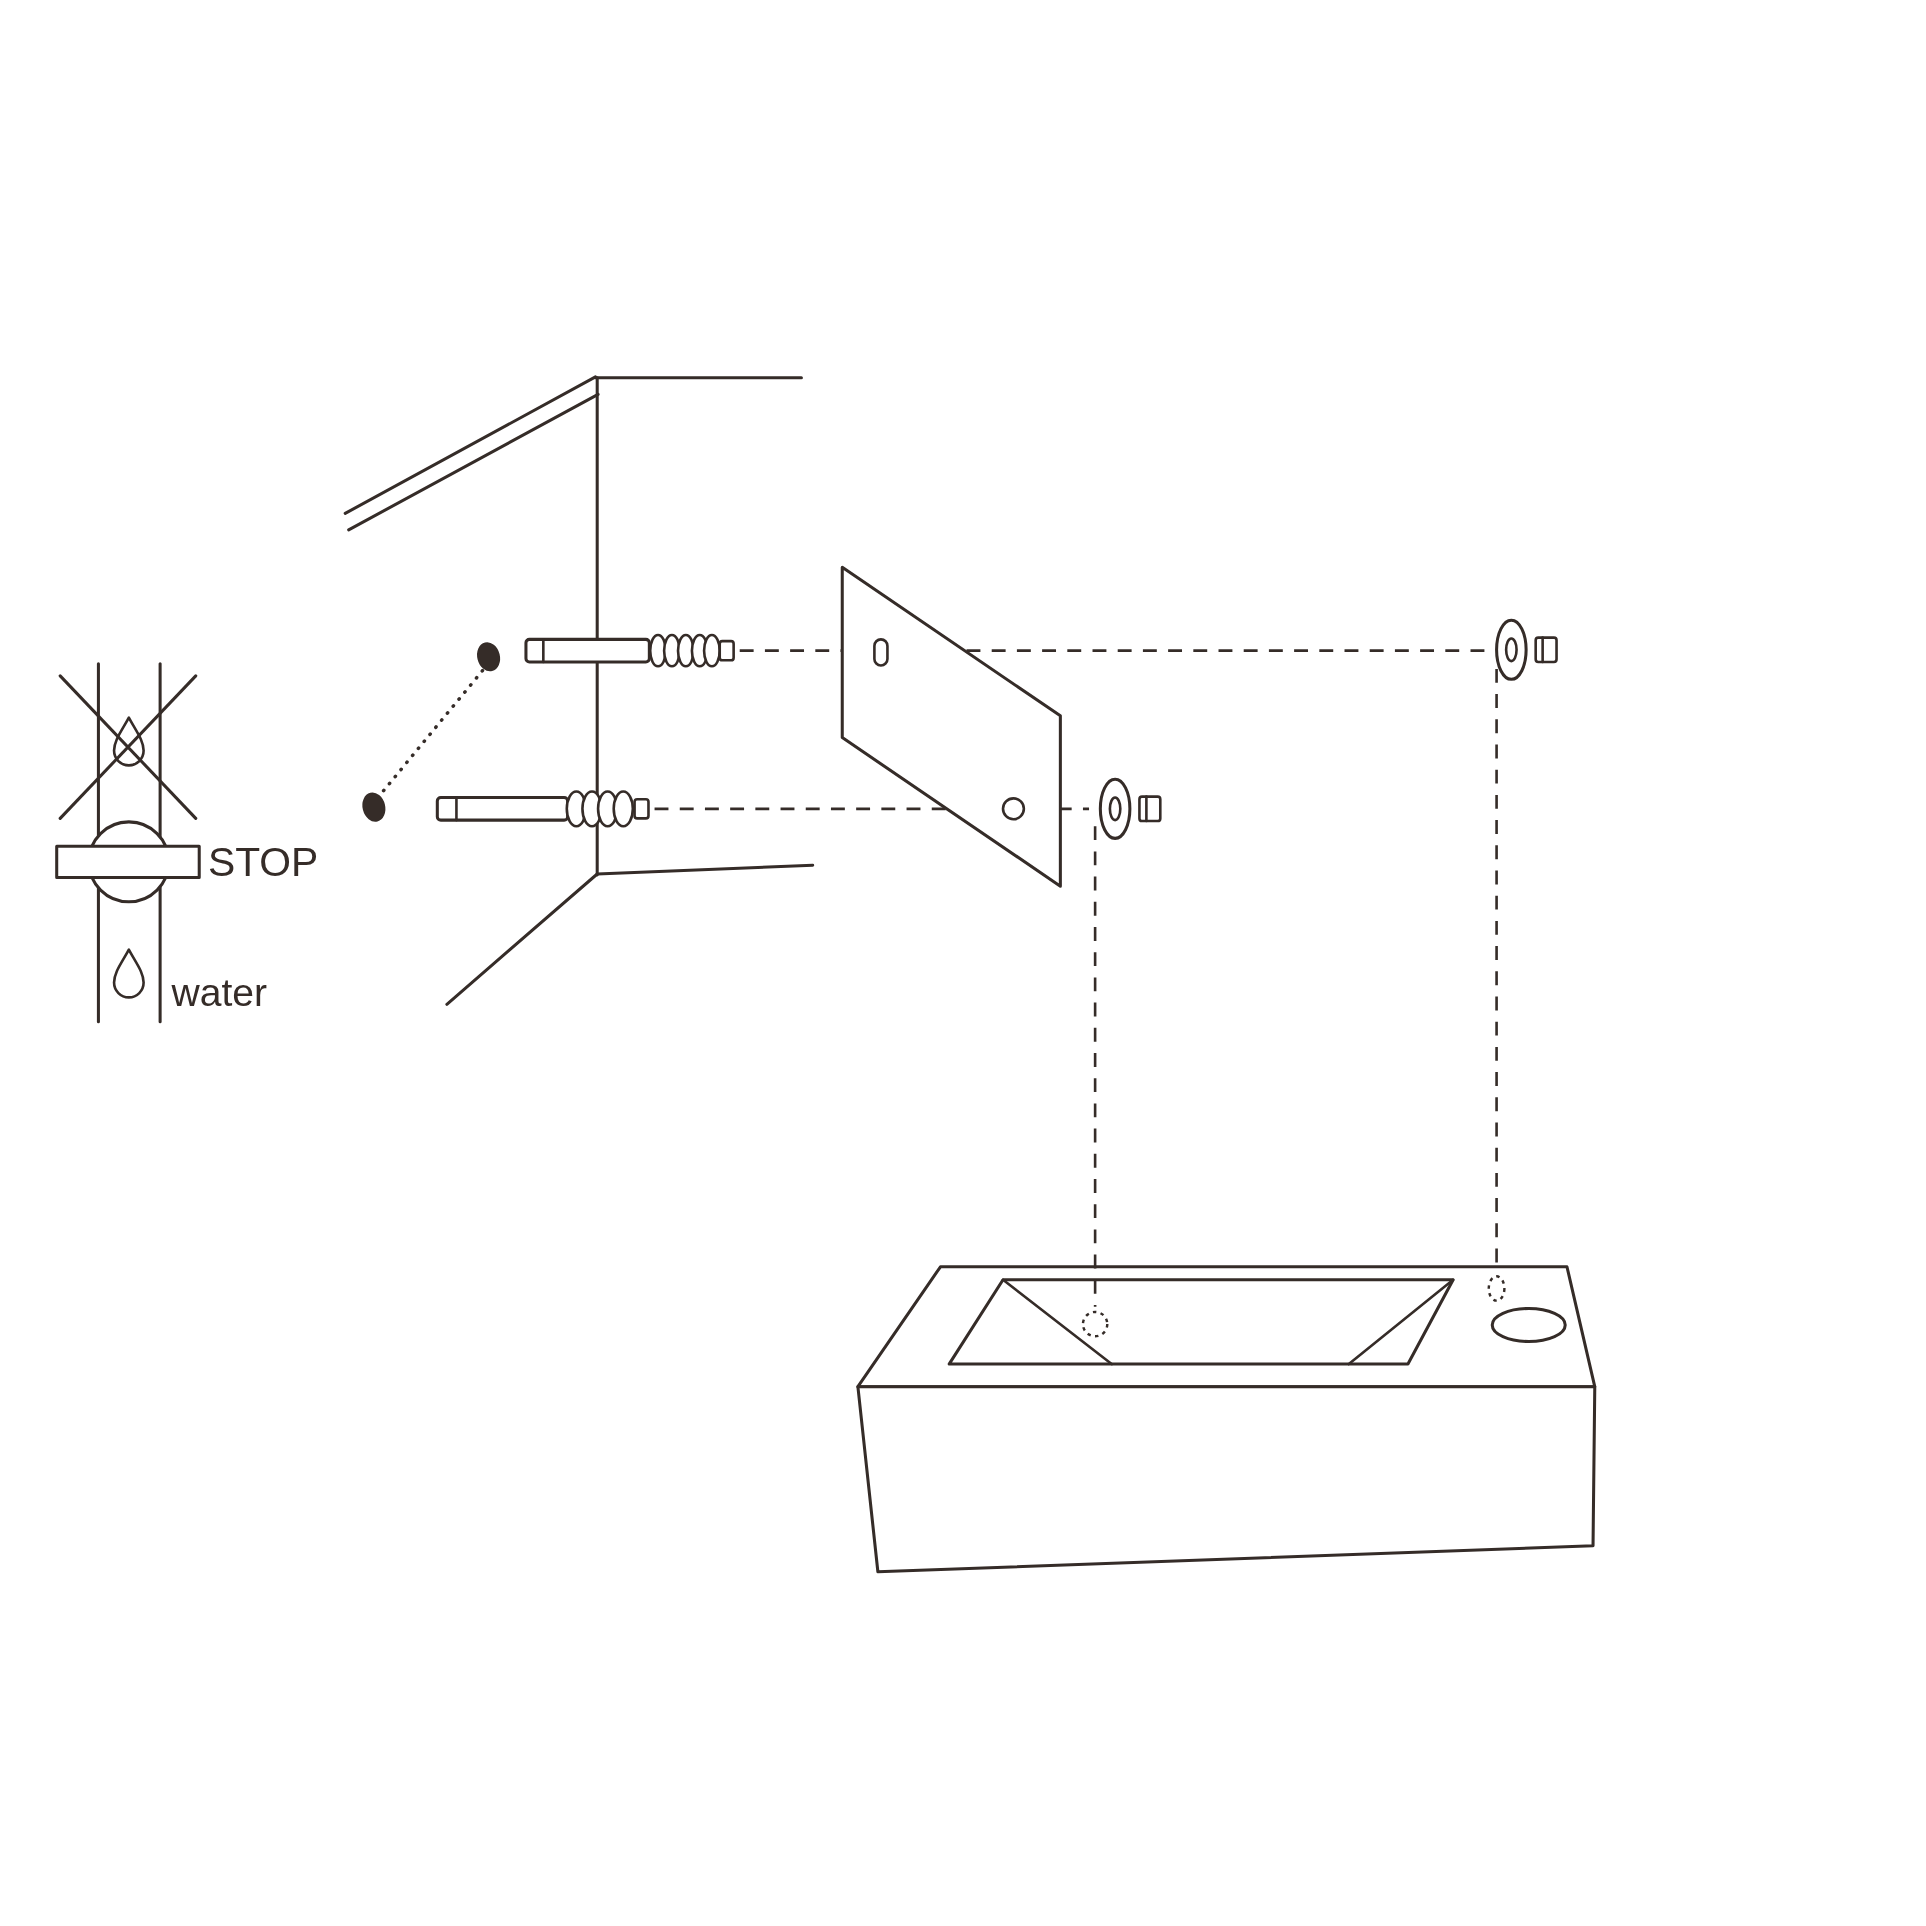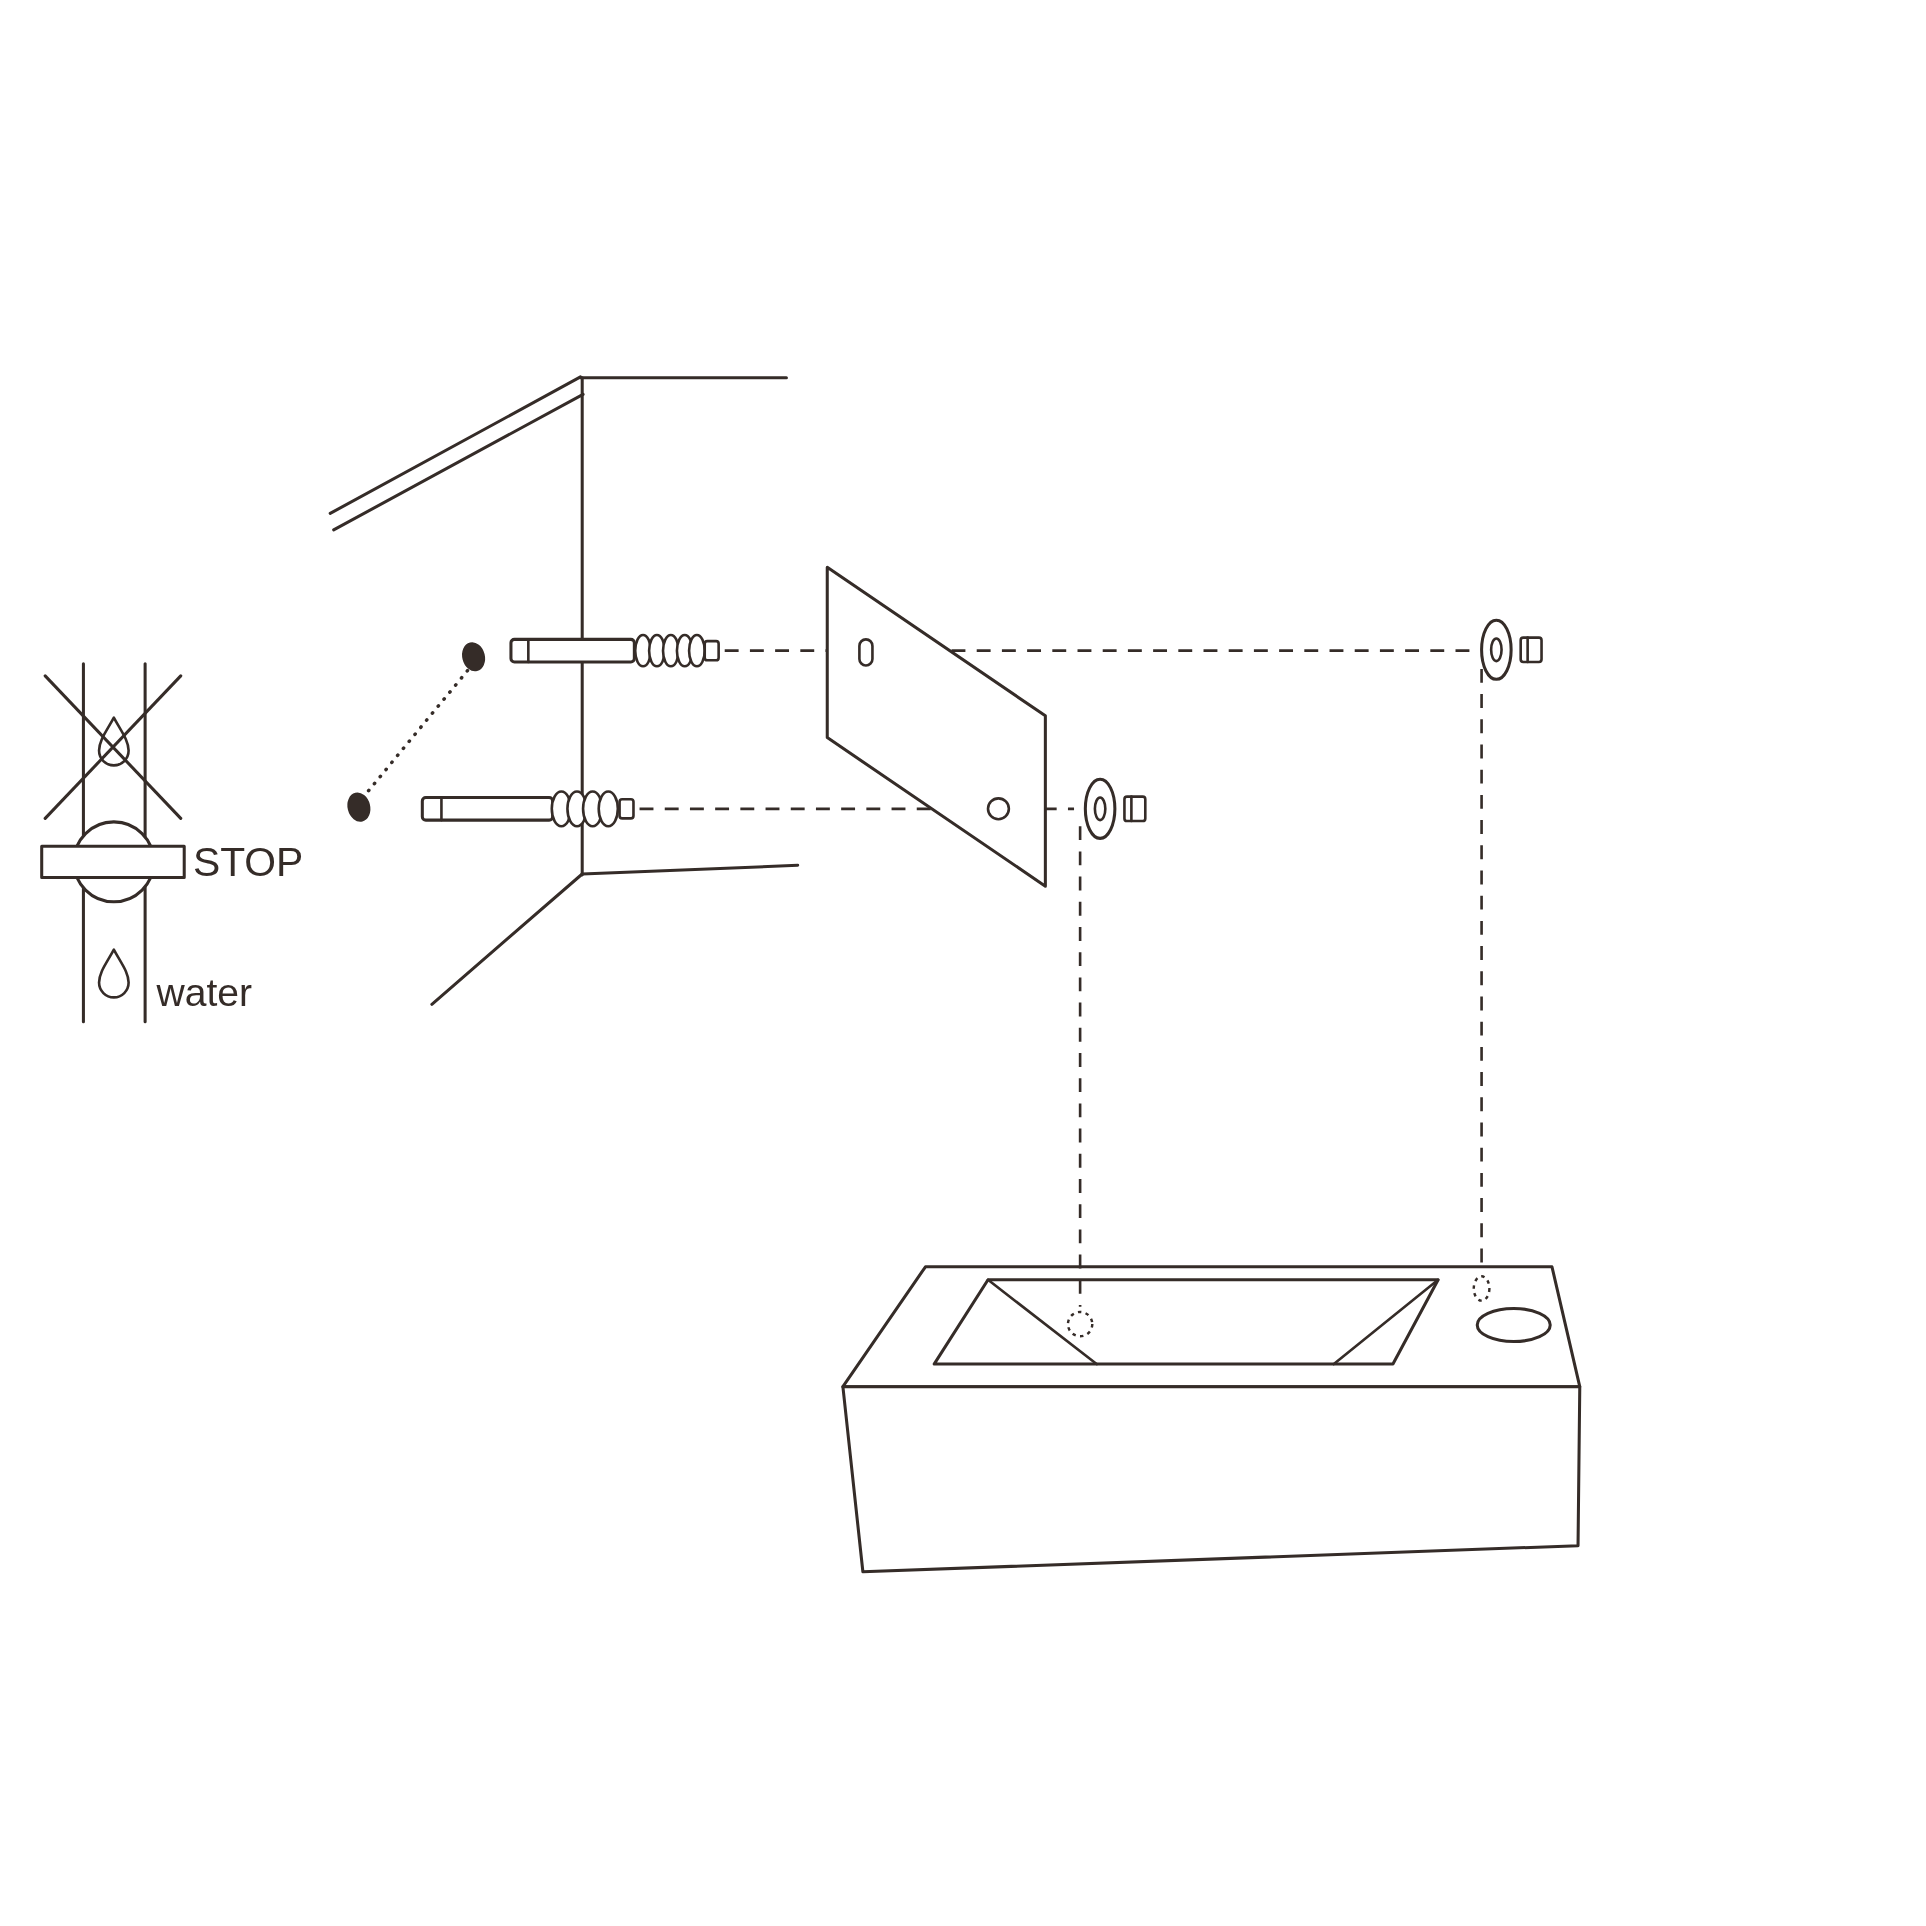--- a/index.html
+++ b/index.html
@@ -7,20 +7,21 @@
     padding: 0;
     background: #ffffff;
   }
   .canvas {
     position: relative;
     width: 1691px;
     height: 1927px;
     background: #ffffff;
     font-family: "Liberation Sans", sans-serif;
     overflow: hidden;
+    padding-left: 15px;
   }
   svg {
     display: block;
     width: 100%;
     height: 100%;
   }
   .ln {
     fill: none;
     stroke: #352c28;
     stroke-width: 3.5;

